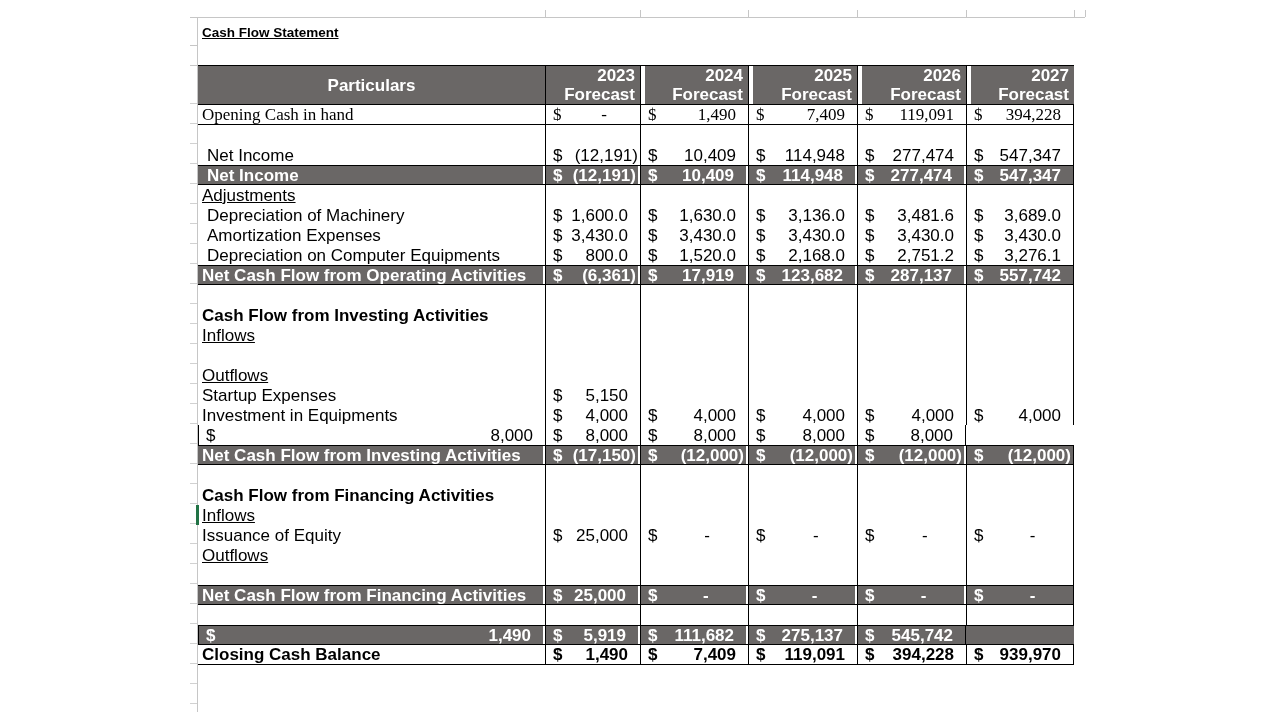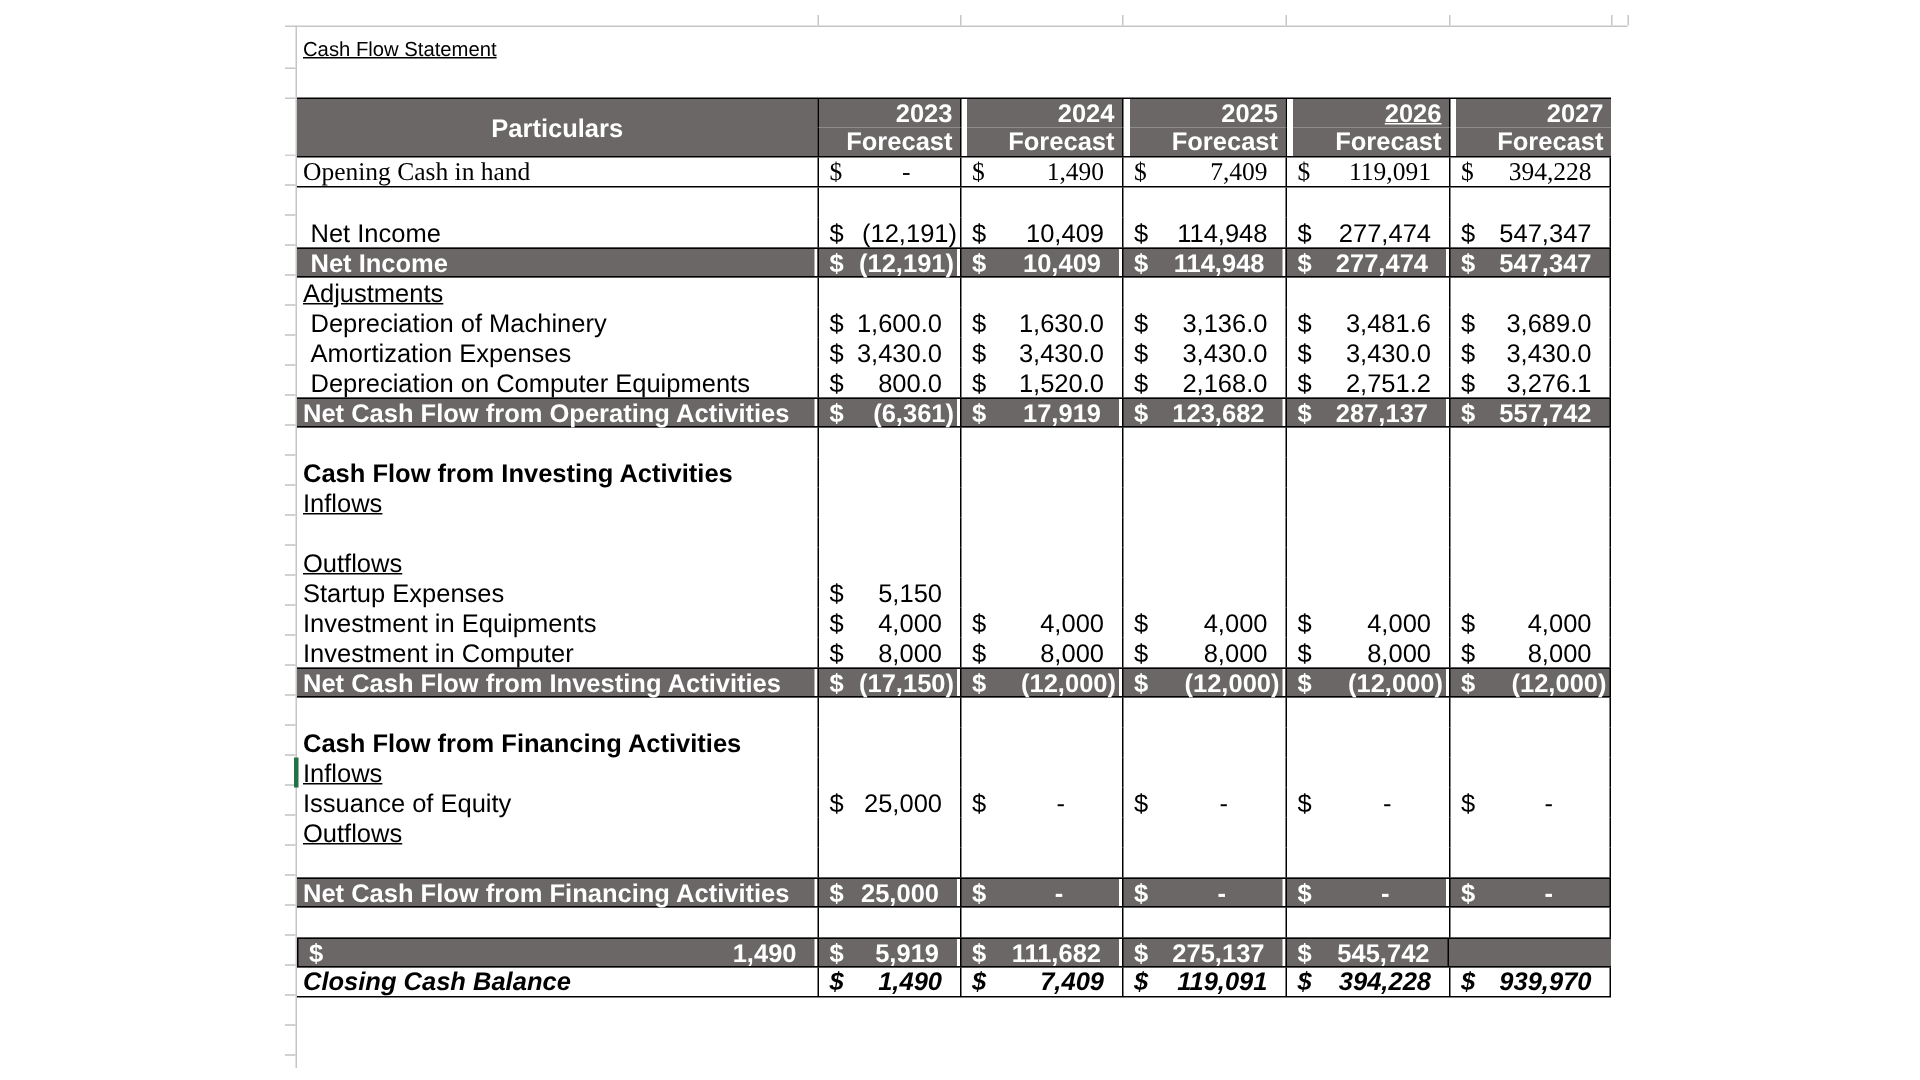--- a/index.html
+++ b/index.html
@@ -18,21 +18,21 @@
   
   .gl{position:absolute;background:var(--grid);}
   .rowticks{
     position:absolute;left:190px;top:103px;width:7px;height:601px;
     background:repeating-linear-gradient(to bottom, var(--grid) 0 1px, transparent 1px 20px);
     opacity:.8;
   }
   
   #title{
     position:absolute;left:202px;top:25px;
-    font-size:13.5px;font-weight:400;text-decoration:underline;white-space:nowrap;
+    font-size:13.5px;font-weight:700;text-decoration:underline;white-space:nowrap;
   }
   
   #tbl{
     position:absolute;left:198px;top:65px;width:876px;
     border-top:1px solid var(--bd);
     font-size:17px;line-height:1;
   }
   .hd{
     display:grid;
     grid-template-columns:347px 95px 108px 109px 109px 108px;
@@ -63,21 +63,21 @@
   .v.pos{padding-right:12px;}
   .v.neg{padding-right:2px;}
   .v.dash{padding-right:38%;}
   .row.rule{border-bottom:1px solid var(--bd);font-family:Liberation Serif, serif;}
   .row.gray{
     background:var(--gray);color:#fff;font-weight:700;
     border-top:1px solid var(--bd);border-bottom:1px solid var(--bd);
   }
   .row.gray .lc,
   .row.gray .yc:not(:last-child){border-right:2px solid #ffffff;}
-  .row.total{font-weight:700;border-bottom:1px solid var(--bd);font-style:italic;}
+  .row.total{font-weight:700;border-bottom:1px solid var(--bd);}
   .sel{position:absolute;left:-2px;top:0;width:3px;height:100%;background:var(--green);}
 </style>
 </head>
 <body>
 
 <div class="gl" style="left:190px;top:17px;width:895px;height:1px;"></div>
 <div class="gl" style="left:197px;top:17px;width:1px;height:695px;"></div>
 <div class="gl" style="left:190px;top:45px;width:7px;height:1px;"></div>
 <div class="gl" style="left:190px;top:65px;width:7px;height:1px;"></div>
 <div class="rowticks"></div>
@@ -95,21 +95,21 @@
 
 <div id="tbl">
     <div class="hd">
       <div class="hc h-part">Particulars</div>
       <div class="hc h-year" style="grid-area: 1 / 2;">2023</div>
       <div class="hc h-fore" style="grid-area: 2 / 2;">Forecast</div>
       <div class="hc h-year slit" style="grid-area: 1 / 3;">2024</div>
       <div class="hc h-fore slit" style="grid-area: 2 / 3;">Forecast</div>
       <div class="hc h-year slit" style="grid-area: 1 / 4;">2025</div>
       <div class="hc h-fore slit" style="grid-area: 2 / 4;">Forecast</div>
-      <div class="hc h-year slit" style="grid-area: 1 / 5; text-decoration: underline;">2026</div>
+      <div class="hc h-year slit" style="grid-area: 1 / 5;">2026</div>
       <div class="hc h-fore slit" style="grid-area: 2 / 5;">Forecast</div>
       <div class="hc h-year slit" style="grid-area: 1 / 6;">2027</div>
       <div class="hc h-fore slit" style="grid-area: 2 / 6;">Forecast</div>
     </div>
     <div class="row rule">
       <div class="lc">Opening Cash in hand</div>
       <div class="yc">
         <div class="d">$</div>
         <div class="v dash">-</div>
       </div>
@@ -352,21 +352,20 @@
       <div class="yc">
         <div class="d">$</div>
         <div class="v pos">4,000</div>
       </div>
       <div class="yc">
         <div class="d">$</div>
         <div class="v pos">4,000</div>
       </div>
     </div>
     <div class="row">
-      <div class="lc">Investment in Computer</div>
       <div class="yc">
         <div class="d">$</div>
         <div class="v pos">8,000</div>
       </div>
       <div class="yc">
         <div class="d">$</div>
         <div class="v pos">8,000</div>
       </div>
       <div class="yc">
         <div class="d">$</div>

